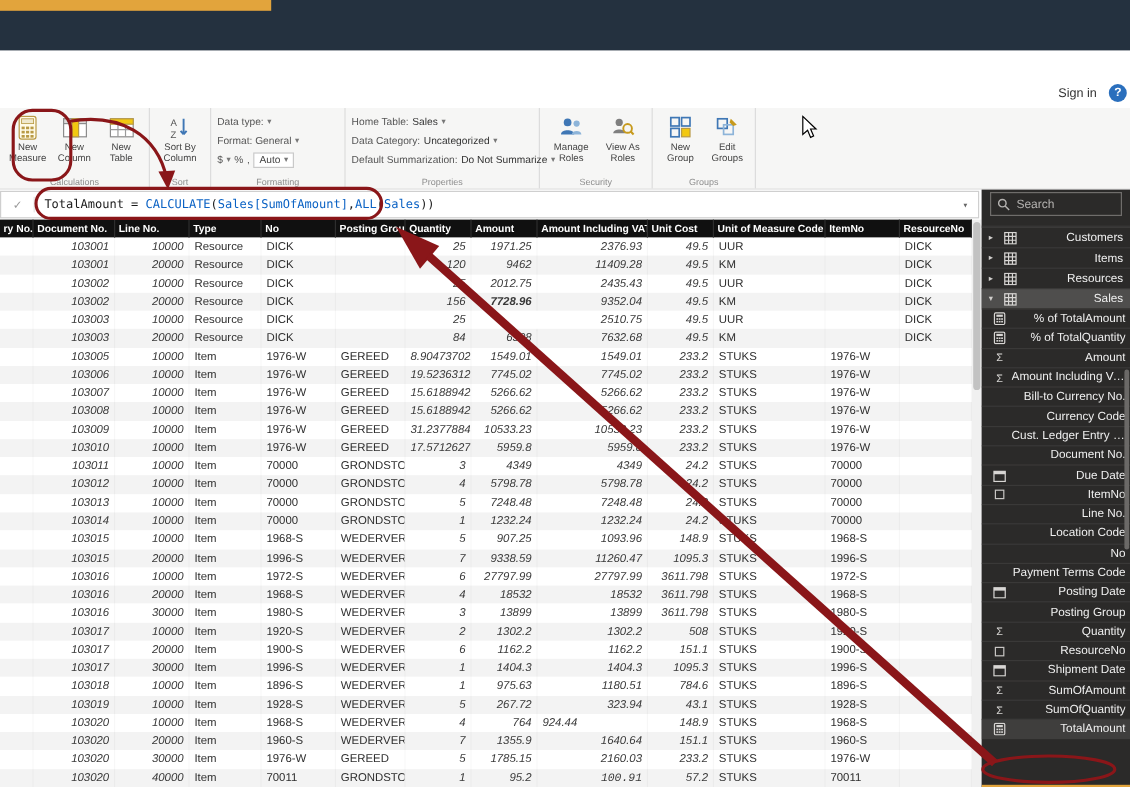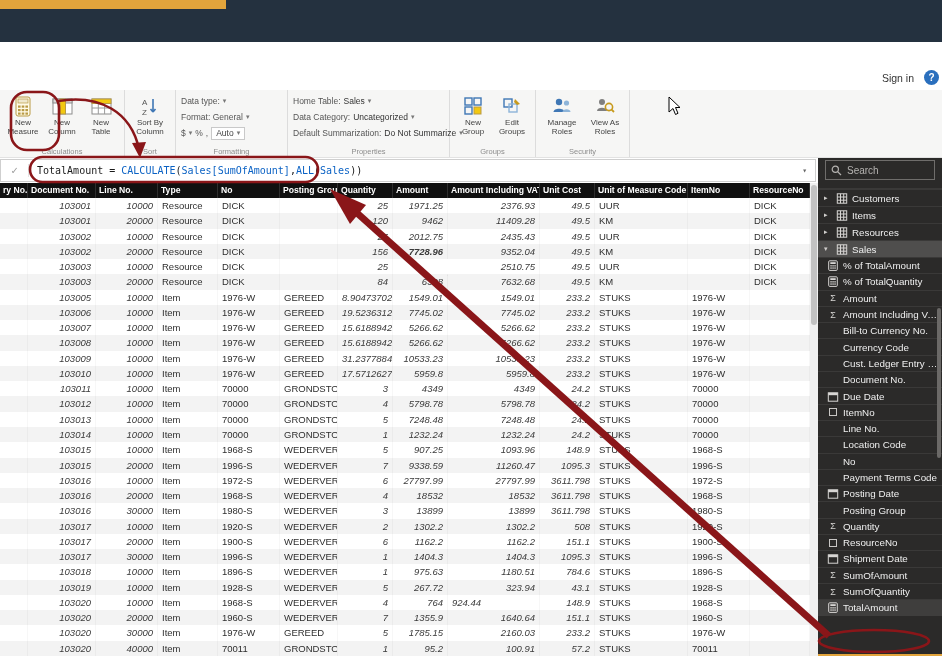--- a/index.html
+++ b/index.html
@@ -55,21 +55,21 @@
   .fp-collapse{font-size:12px;color:#d0cecc;cursor:pointer;}
   .fp-search{margin:2px 7px 8px;height:20px;border:1px solid #6f6d6b;display:flex;align-items:center;gap:5px;padding:0 5px;}
   .fp-search input{background:transparent;border:none;outline:none;color:#cfcdcb;font-size:10px;width:80px;font-family:inherit;}
   .fp-search input::placeholder{color:#b5b3b1;}
   .fp-sep{height:1px;background:#3a3938;margin-top:4px;}
   .fp-trow{display:flex;align-items:center;gap:4px;height:17px;padding:0 6px;border-top:1px solid #3a3938;font-size:9.8px;cursor:pointer;}
   .fp-trow.selected{background:#4f4e4d;}
   .fp-chev{width:8px;font-size:7px;color:#d0cecc;}
   .fp-frow{display:flex;align-items:center;gap:4px;height:16.3px;padding:0 4px 0 9px;border-top:1px solid #3a3938;font-size:9.8px;cursor:pointer;}
   .fp-frow.selected{background:#3f3e3d;}
-  .fp-name{white-space:nowrap;overflow:hidden;text-overflow:ellipsis;flex:1;}
+  .fp-name{white-space:nowrap;overflow:hidden;text-overflow:ellipsis;flex:1;text-align:right;}
   .fi{width:12px;min-width:12px;display:inline-flex;justify-content:center;align-items:center;}
   .fi-sigma{font-size:9px;color:#d8d6d4;font-style:normal;}
   .fi-box{width:8px;min-width:8px;height:8px;border:1px solid #c8c6c4;margin:0 2px;}
   .fp-scroll{position:absolute;right:1px;top:150px;width:4px;height:150px;background:#6b6967;border-radius:2px;}
   .fp-accent{position:absolute;left:0;bottom:0;width:100%;height:2px;background:var(--gold);}
 
   
   .annotations{position:absolute;left:0;top:0;z-index:60;pointer-events:none;}
   .anno{fill:none;stroke:var(--anno);stroke-width:2.6px;}
   .anno-fill{fill:var(--anno);stroke:none;}
@@ -182,20 +182,46 @@
         </div>
       <div class="frow">
           <span>Default Summarization:</span>
           <span class="pval">Do Not Summarize</span>
           <span class="chev">▾</span>
         </div>
       <div class="rgroup-label">Properties</div>
     </div>
 
     <div class="rgroup">
+      <div class="bigbtn" style="width:42px;">
+        <span class="ricon">
+          <svg width="22" height="20" viewBox="0 0 22 20">
+              <circle cx="8" cy="6" r="3.2" fill="#3f77b5"></circle>
+              <path d="M2.5 16 C2.5 11.5 13.5 11.5 13.5 16 Z" fill="#3f77b5"></path>
+              <circle cx="15.5" cy="7" r="2.6" fill="#8db4d9"></circle>
+              <path d="M11.5 16 C11.5 12.3 19.5 12.3 19.5 16 Z" fill="#8db4d9"></path>
+            </svg>
+        </span>
+        <span>Manage Roles</span>
+      </div>
+      <div class="bigbtn" style="width:38px;">
+        <span class="ricon">
+          <svg width="20" height="20" viewBox="0 0 20 20">
+              <circle cx="7" cy="6" r="3" fill="#7f7f7f"></circle>
+              <path d="M2 15 C2 10.8 12 10.8 12 15 Z" fill="#7f7f7f"></path>
+              <circle cx="14" cy="11" r="3.6" fill="none" stroke="#c79a1d" stroke-width="1.6"></circle>
+              <path d="M16.6 13.6 L19 16" stroke="#c79a1d" stroke-width="1.8"></path>
+            </svg>
+        </span>
+        <span>View As Roles</span>
+      </div>
+      <div class="rgroup-label">Security</div>
+    </div>
+
+    <div class="rgroup">
       <div class="bigbtn">
         <span class="ricon">
           <svg width="20" height="20" viewBox="0 0 20 20">
               <rect x="2" y="2" width="7" height="7" fill="none" stroke="#3f77b5" stroke-width="1.4"></rect>
               <rect x="11" y="2" width="7" height="7" fill="none" stroke="#3f77b5" stroke-width="1.4"></rect>
               <rect x="2" y="11" width="7" height="7" fill="none" stroke="#3f77b5" stroke-width="1.4"></rect>
               <rect x="11" y="11" width="7" height="7" fill="#f2c811" stroke="#b99a45"></rect>
             </svg>
         </span>
         <span>New Group</span>
@@ -204,46 +230,20 @@
         <span class="ricon">
           <svg width="20" height="20" viewBox="0 0 20 20">
               <rect x="2" y="3" width="8" height="8" fill="none" stroke="#3f77b5" stroke-width="1.4"></rect>
               <rect x="7" y="8" width="8" height="8" fill="none" stroke="#8db4d9" stroke-width="1.4"></rect>
               <path d="M13 3 L18 8 L15 9 L12 6 Z" fill="#c79a1d"></path>
             </svg>
         </span>
         <span>Edit Groups</span>
       </div>
       <div class="rgroup-label">Groups</div>
-    </div>
-
-    <div class="rgroup">
-      <div class="bigbtn" style="width:42px;">
-        <span class="ricon">
-          <svg width="22" height="20" viewBox="0 0 22 20">
-              <circle cx="8" cy="6" r="3.2" fill="#3f77b5"></circle>
-              <path d="M2.5 16 C2.5 11.5 13.5 11.5 13.5 16 Z" fill="#3f77b5"></path>
-              <circle cx="15.5" cy="7" r="2.6" fill="#8db4d9"></circle>
-              <path d="M11.5 16 C11.5 12.3 19.5 12.3 19.5 16 Z" fill="#8db4d9"></path>
-            </svg>
-        </span>
-        <span>Manage Roles</span>
-      </div>
-      <div class="bigbtn" style="width:38px;">
-        <span class="ricon">
-          <svg width="20" height="20" viewBox="0 0 20 20">
-              <circle cx="7" cy="6" r="3" fill="#7f7f7f"></circle>
-              <path d="M2 15 C2 10.8 12 10.8 12 15 Z" fill="#7f7f7f"></path>
-              <circle cx="14" cy="11" r="3.6" fill="none" stroke="#c79a1d" stroke-width="1.6"></circle>
-              <path d="M16.6 13.6 L19 16" stroke="#c79a1d" stroke-width="1.8"></path>
-            </svg>
-        </span>
-        <span>View As Roles</span>
-      </div>
-      <div class="rgroup-label">Security</div>
     </div>
   </div>
 
   <div class="formulabar">
     <span class="fb-check">✓</span>
     <span class="fb-text" id="formula-tokens"><span style="color: rgb(26, 26, 26);">TotalAmount </span><span style="color: rgb(26, 26, 26);">= </span><span style="color: rgb(11, 98, 196);">CALCULATE</span><span style="color: rgb(26, 26, 26);">(</span><span style="color: rgb(11, 98, 196);">Sales[SumOfAmount]</span><span style="color: rgb(26, 26, 26);">,</span><span style="color: rgb(11, 98, 196);">ALL</span><span style="color: rgb(26, 26, 26);">(</span><span style="color: rgb(11, 98, 196);">Sales</span><span style="color: rgb(26, 26, 26);">))</span></span>
     <span class="fb-chev">▾</span>
   </div>
 
   <div class="grid">
@@ -700,21 +700,21 @@
         </div>
         <div class="grow alt">
           <div class="gcell num" style="width: 28px; text-align: right;"></div>
           <div class="gcell num" style="width: 68px; text-align: right;">103020</div>
           <div class="gcell num" style="width: 62px; text-align: right;">40000</div>
           <div class="gcell" style="width: 60px; text-align: left;">Item</div>
           <div class="gcell" style="width: 62px; text-align: left;">70011</div>
           <div class="gcell" style="width: 58px; text-align: left;">GRONDSTOF</div>
           <div class="gcell num" style="width: 55px; text-align: right;">1</div>
           <div class="gcell num" style="width: 55px; text-align: right;">95.2</div>
-          <div class="gcell num" style="width: 92px; text-align: right;">100.91</div>
+          <div class="gcell num" style="width: 92px; text-align: right; font-family: Liberation Mono, monospace;">100.91</div>
           <div class="gcell num" style="width: 55px; text-align: right;">57.2</div>
           <div class="gcell" style="width: 93px; text-align: left;">STUKS</div>
           <div class="gcell" style="width: 62px; text-align: left;">70011</div>
           <div class="gcell" style="width: 60px; text-align: left;"></div>
         </div>
       </div>
   </div>
 
   <div class="vscroll">
       <div class="vscroll-thumb"></div>

